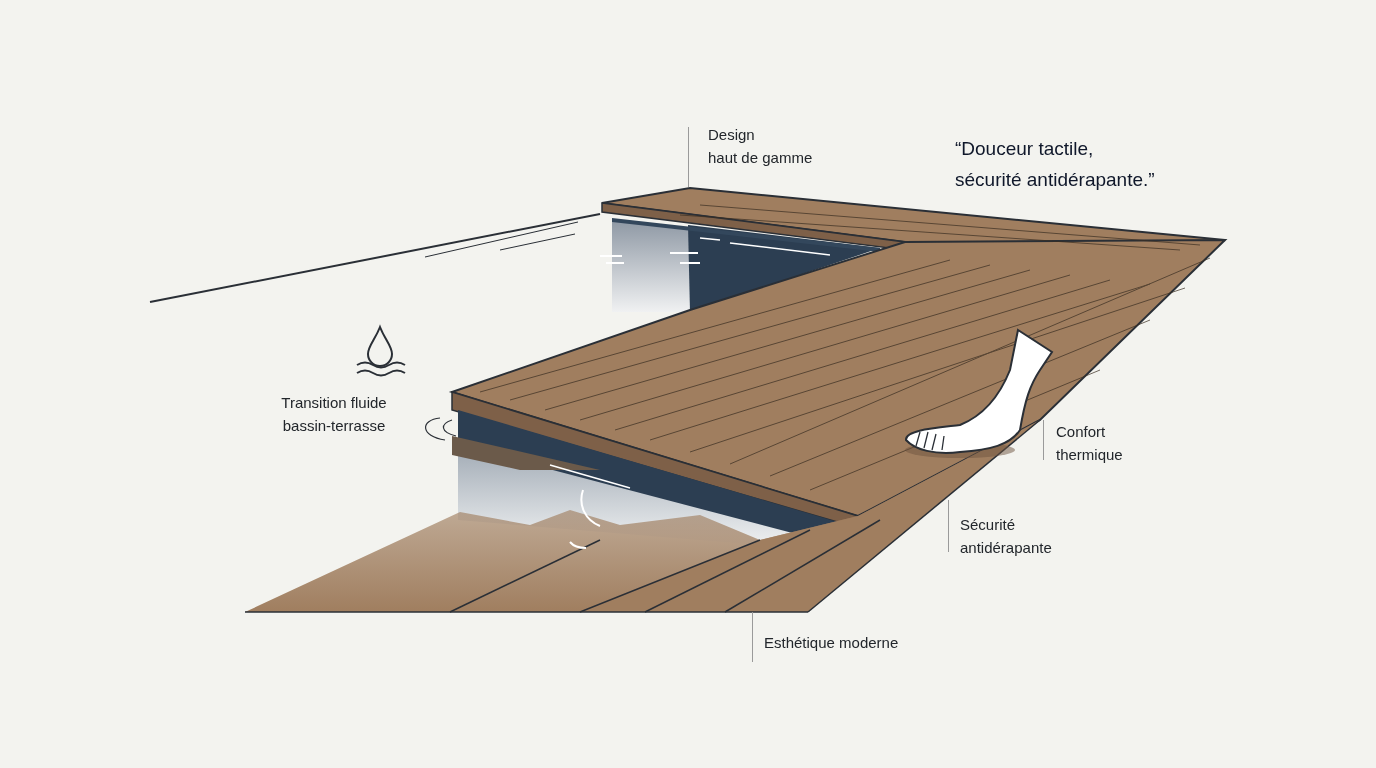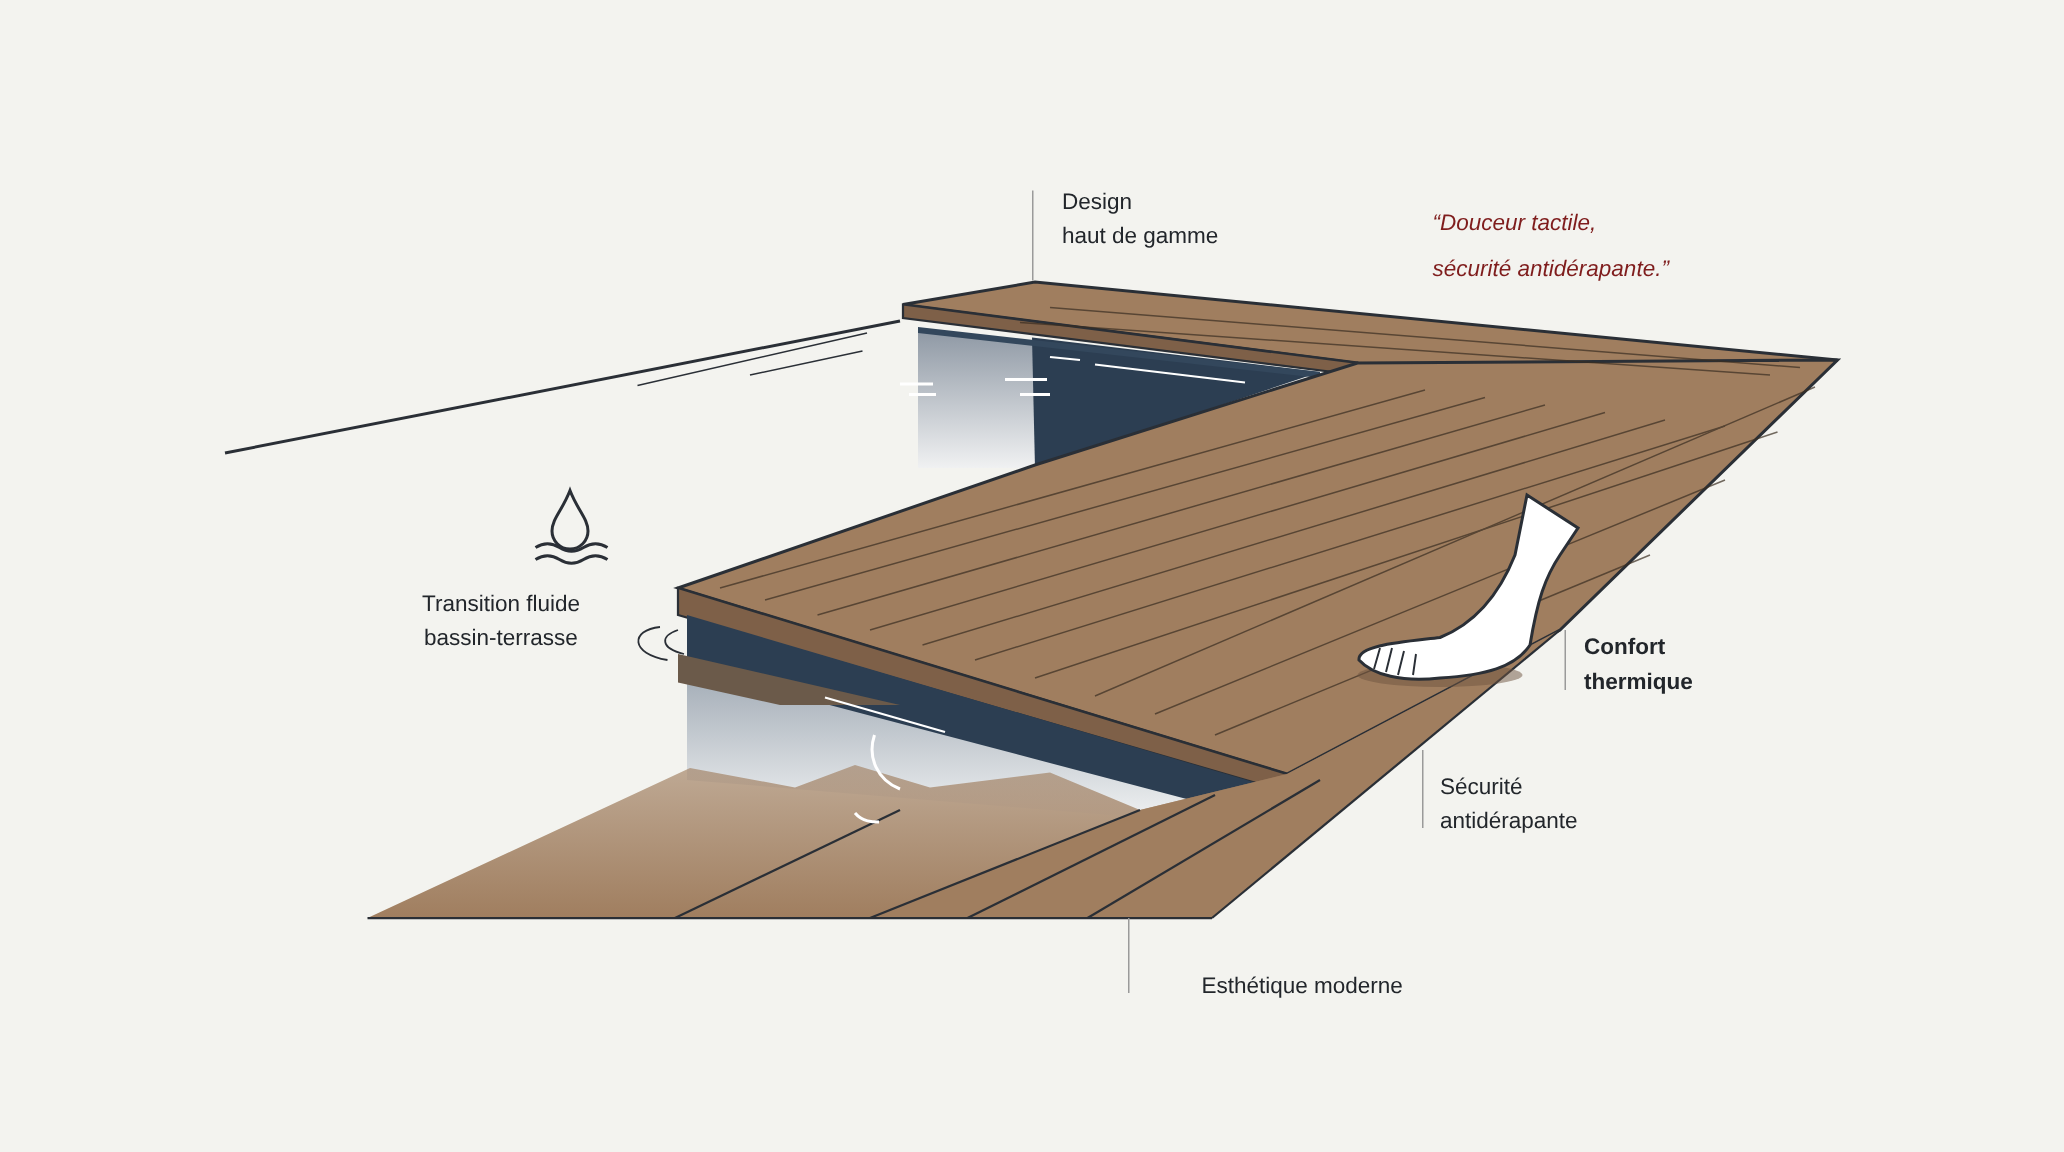--- a/index.html
+++ b/index.html
@@ -1,19 +1,19 @@
 <!DOCTYPE html>
 <html><head>
 <meta charset="utf-8">
 <style>
   html,body{margin:0;padding:0;}
   body{width:1376px;height:768px;background:#f3f3ef;overflow:hidden;position:relative;font-family:"Liberation Sans","DejaVu Sans",sans-serif;color:#1f2328;}
   svg.scene{position:absolute;left:0;top:0;}
   .label{position:absolute;font-size:15px;line-height:23px;color:#22262b;}
-  .quote{position:absolute;font-size:15px;line-height:31px;color:#7f1d1d;font-style:italic;}
+  .quote{position:absolute;font-size:19px;line-height:31px;color:#0f172a;}
   .leader{position:absolute;width:1px;background:#9a9a9a;}
 </style>
 </head>
 <body>
 
 <svg class="scene" width="1376" height="768" viewBox="0 0 1376 768">
   <defs>
     <linearGradient id="wall" x1="0" y1="0" x2="0" y2="1">
       <stop offset="0" stop-color="#8e98a4"></stop>
       <stop offset="1" stop-color="#f0f1f2"></stop>
@@ -123,25 +123,25 @@
 <div class="label" style="left:708px;top:123px;">
   <div>Design</div>
   <div>haut de gamme</div>
 </div>
 
 <div class="label" style="left:263px;top:391px;text-align:center;width:142px;">
   <div>Transition fluide</div>
   <div>bassin-terrasse</div>
 </div>
 
-<div class="label" style="left:1056px;top:420px;font-weight:bold;">
+<div class="label" style="left:1056px;top:420px;">
   <div>Confort</div>
   <div>thermique</div>
 </div>
 
 <div class="label" style="left:960px;top:513px;">
   <div>Sécurité</div>
   <div>antidérapante</div>
 </div>
 
-<div class="label" style="left:764px;top:646px;margin-left:37px;">
+<div class="label" style="left:764px;top:631px;">
   <div>Esthétique moderne</div>
 </div>
 
 </body></html>

